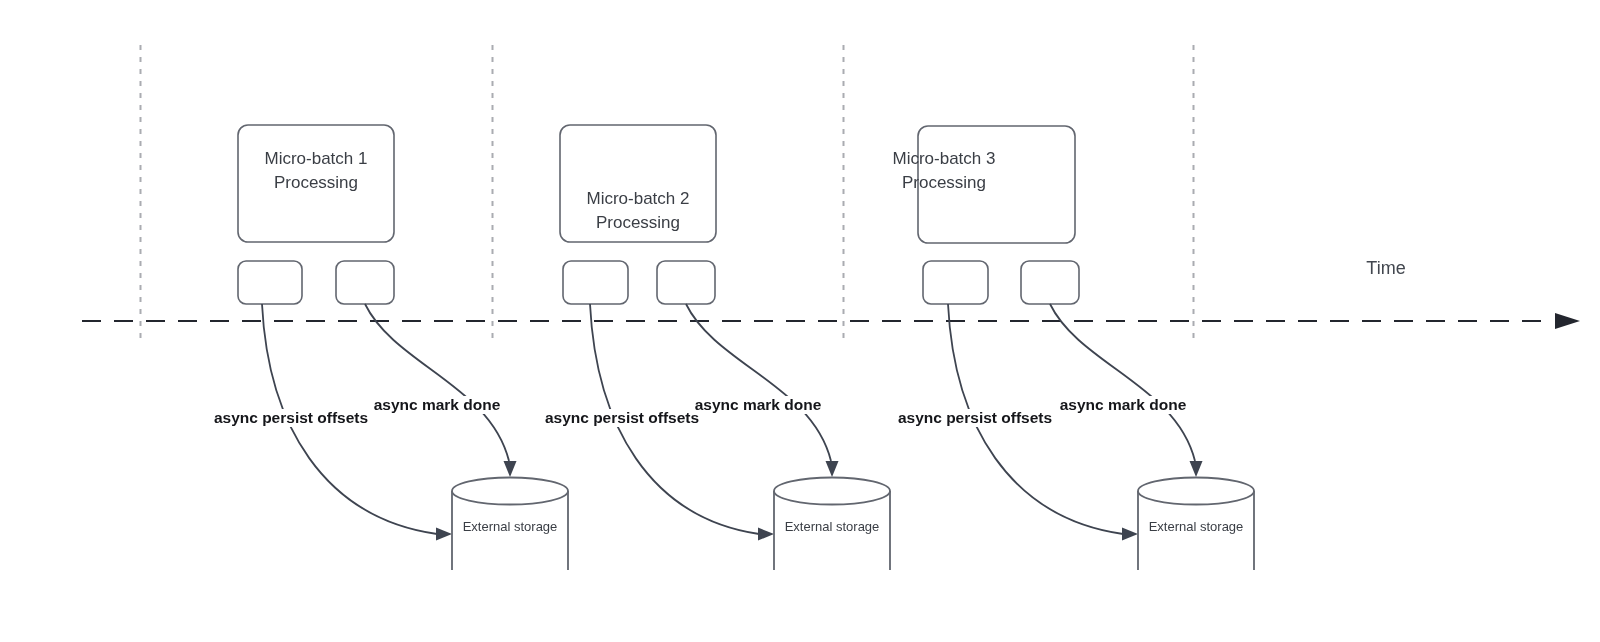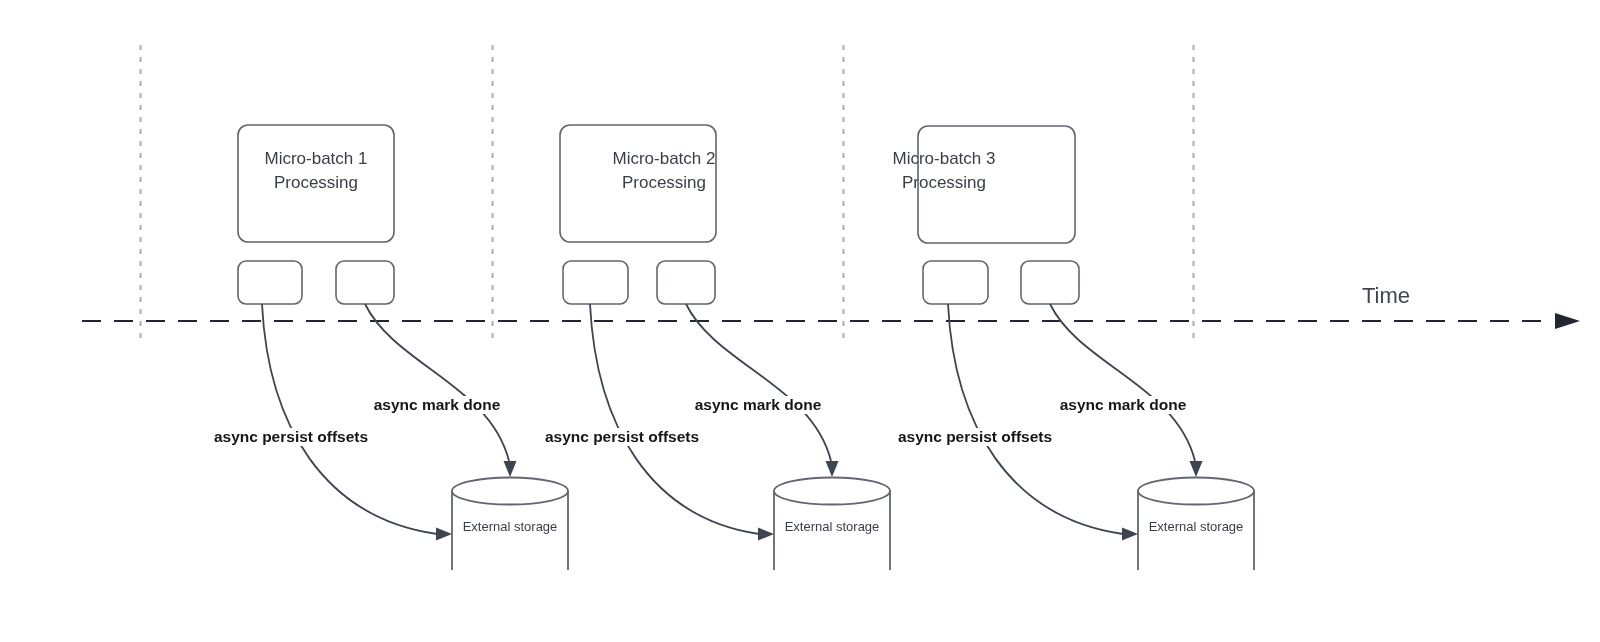--- a/index.html
+++ b/index.html
@@ -22,25 +22,25 @@
   .arrow{stroke:var(--arrow); stroke-width:1.8; fill:none;}
   .arrowhead{fill:var(--arrow); stroke:none;}
   .txt{position:absolute; color:var(--shape-text); text-align:center;}
   .box-title{width:150px; top:147px; font-size:17px; line-height:24px;}
   .storage-label{width:110px; top:513px; font-size:13px; line-height:27px;}
   .async-label{
     position:absolute; transform:translateX(-50%);
     font-size:15.5px; font-weight:700; color:var(--label-text);
     background:var(--background,#fff); padding:0 3px; white-space:nowrap; line-height:18px;
   }
-  .persist{top:428px;}
+  .persist{top:409px;}
   .markdone{top:396px;}
   .time-label{
     position:absolute; left:1386px; top:257px; transform:translateX(-50%);
-    font-size:22px; color:var(--axis-text); line-height:22px;margin-top:28px;
+    font-size:18px; color:var(--axis-text); line-height:22px;
   }
 </style>
 </head>
 <body>
 
 <div class="stage">
 
   <svg width="1600" height="642" viewBox="0 0 1600 642">
 
     <line class="guide" x1="140.5" y1="45" x2="140.5" y2="342"></line>
@@ -82,21 +82,21 @@
       <path class="arrow" d="M948 304 C954 425 1010 518 1123 534"></path>
       <polygon class="arrowhead" points="1138,534 1122,527.5 1122,540.5"></polygon>
       <path class="arrow" d="M1050 304 C1080 365 1176 385 1195 461"></path>
       <polygon class="arrowhead" points="1196,477 1189.5,461 1202.5,461"></polygon>
       <path class="shape cyl" d="M1138 491 L1138 582 A58 14 0 0 0 1254 582 L1254 491"></path>
       <ellipse class="shape cyl" cx="1196" cy="491" rx="58" ry="13.5"></ellipse>
     </g>
   </svg>
 
   <div class="txt box-title" style="left:241px;">Micro-batch 1 Processing</div>
-  <div class="txt box-title" style="left:589px;">Micro-batch 2 Processing</div>
+  <div class="txt box-title" style="left:563px;margin-top:40px;">Micro-batch 2 Processing</div>
   <div class="txt box-title" style="left:869px;">Micro-batch 3 Processing</div>
 
   <div class="async-label persist" style="left:291px;">async persist offsets</div>
   <div class="async-label markdone" style="left:437px;">async mark done</div>
   <div class="async-label persist" style="left:622px;">async persist offsets</div>
   <div class="async-label markdone" style="left:758px;">async mark done</div>
   <div class="async-label persist" style="left:975px;">async persist offsets</div>
   <div class="async-label markdone" style="left:1123px;">async mark done</div>
 
   <div class="txt storage-label" style="left:455px;">External storage</div>

